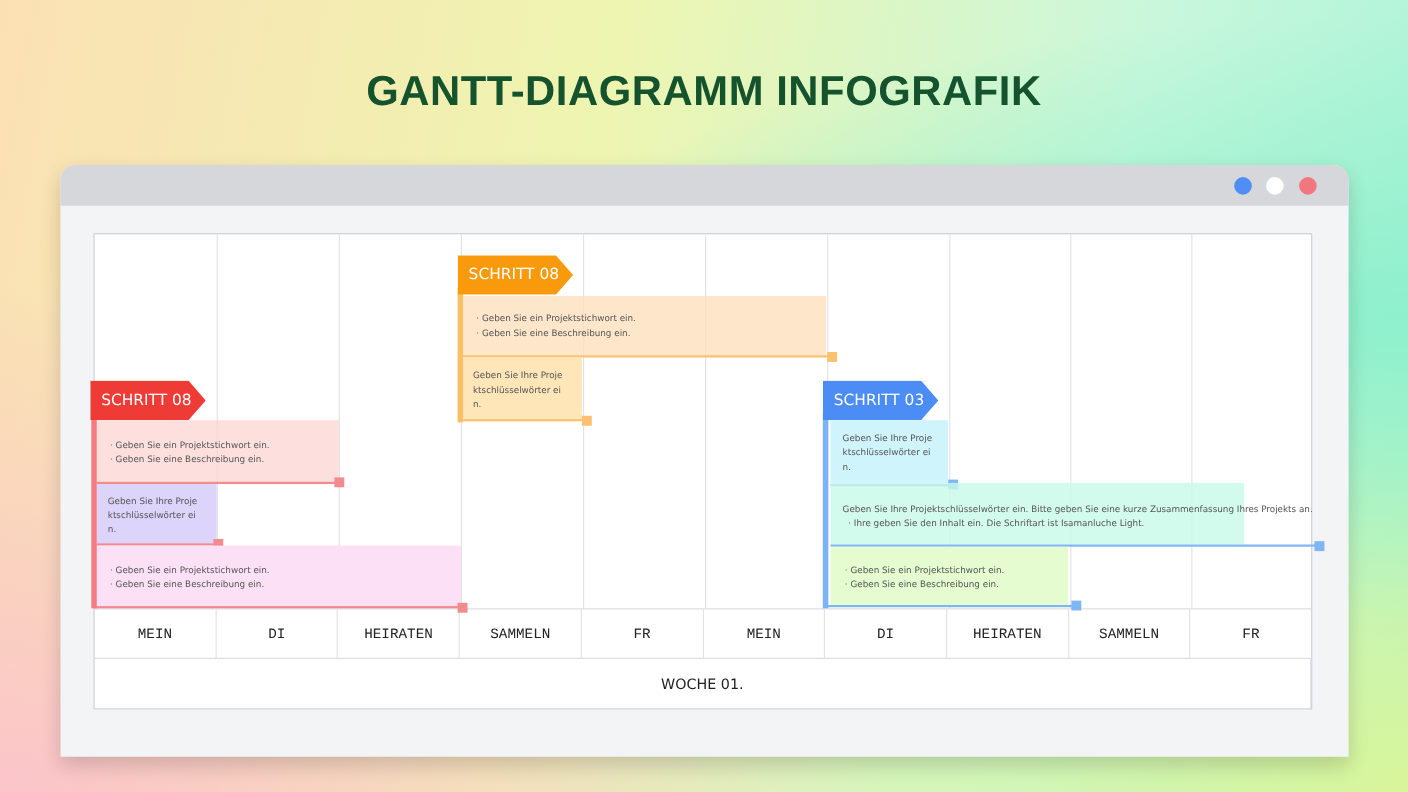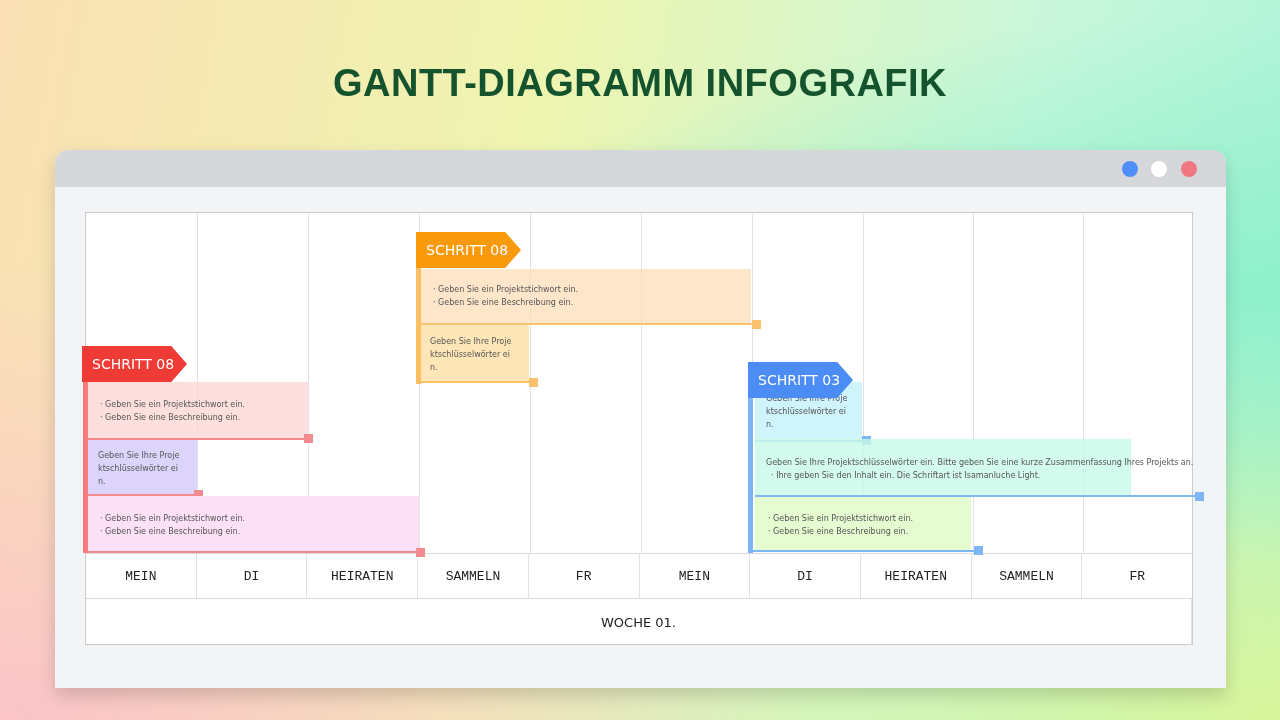--- a/index.html
+++ b/index.html
@@ -167,13 +167,13 @@
 <div class="bar" style="left:755px;top:497px;width:216px;height:53px;background:#e5fbd0;">
   <div class="txt" style="top:15px;left:13px;">
       <div>· Geben Sie ein Projektstichwort ein.</div>
       <div>· Geben Sie eine Beschreibung ein.</div>
     </div>
 </div>
 <div class="line" style="left:752px;top:550px;width:225px;background:#7fb6f6;"></div>
 <div class="sq" style="left:974px;top:546px;background:#7fb6f6;"></div>
 
 <div class="spine" style="left:748px;top:376px;height:177px;background:#7ab3f6;"></div>
-<div class="flag" style="left:748px;top:346px;width:105px;background:#4b8cf5;margin-top:16px;">SCHRITT 03</div>
+<div class="flag" style="left:748px;top:346px;width:105px;background:#4b8cf5;">SCHRITT 03</div>
 
 </body></html>

